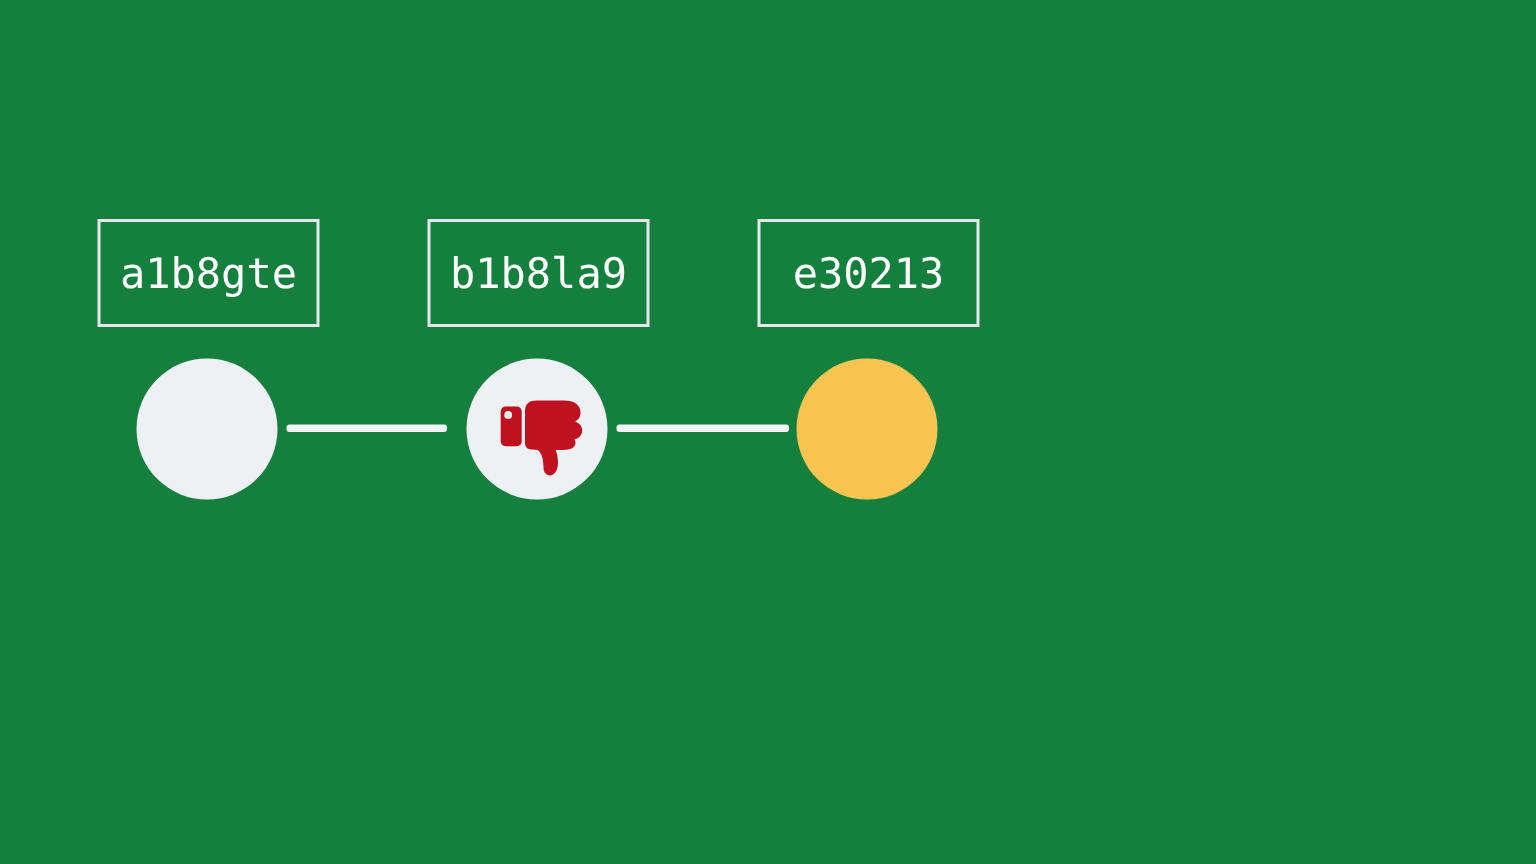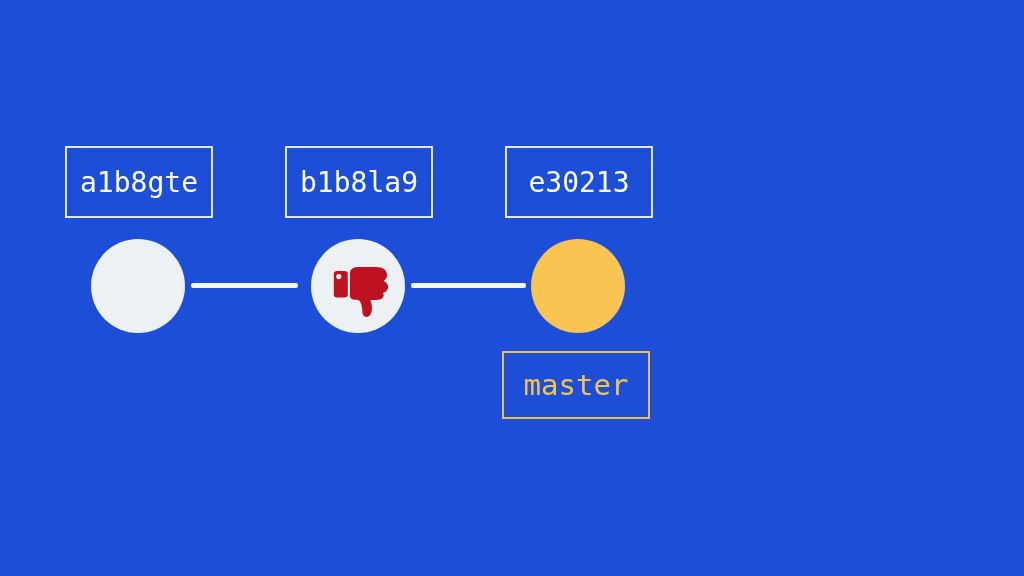--- a/index.html
+++ b/index.html
@@ -4,21 +4,21 @@
 <style>
   html, body {
     margin: 0;
     padding: 0;
     background: #102c5a;
   }
   .slide {
     position: relative;
     width: 1024px;
     height: 576px;
-    background: #1d4ed8;
+    background: #15803d;
     overflow: hidden;
     font-family: "DejaVu Sans Mono", "Liberation Mono", monospace;
   }
   
   .hash-box {
     position: absolute;
     top: 146px;
     width: 148px;
     height: 72px;
     border: 2px solid #e4e8ed;
@@ -127,17 +127,14 @@
           C28.5 38 27.5 35.5 25.5 34
           L20 33.5
           C18 33 17 31.5 17 29.5
           Z"></path>
       </svg>
     </div>
   </div>
 
   <div class="node pos-3"></div>
 
-  <div class="ref-box master">
-    <span>master</span>
-  </div>
 
 </div>
 
 </body></html>

